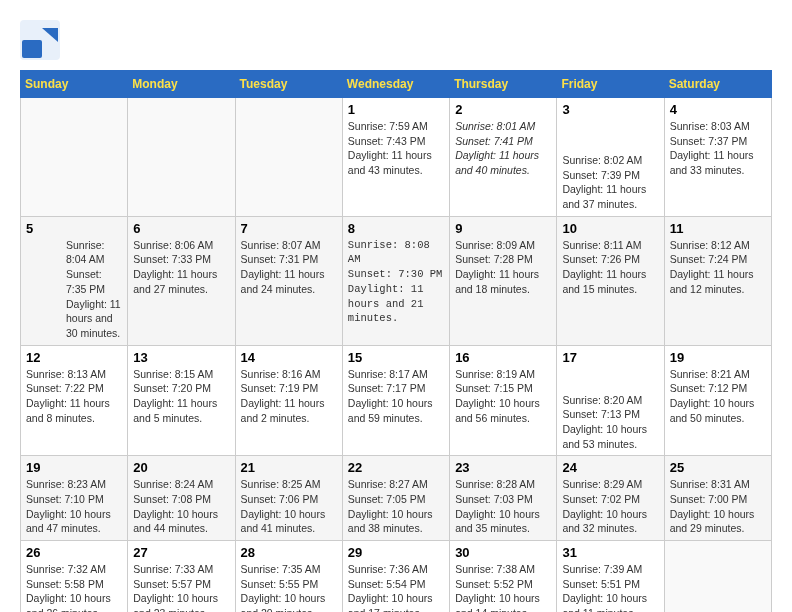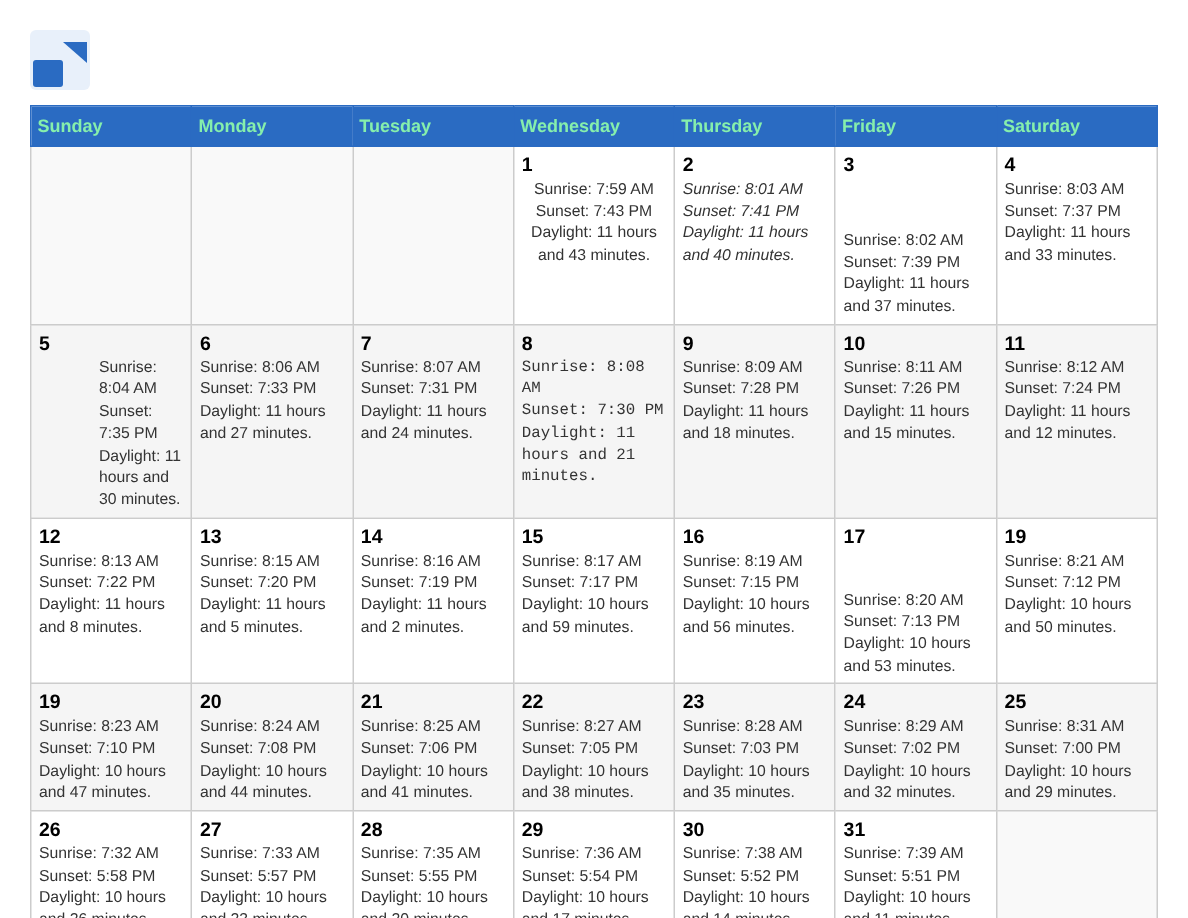--- a/index.html
+++ b/index.html
@@ -39,21 +39,21 @@
     .month-title { font-size: 36px; color: #333; font-weight: normal; }
     .location { font-size: 16px; color: #555; }
 
     table {
       width: 100%;
       border-collapse: collapse;
       font-size: 11px;
     }
     thead th {
       background-color: #2a6bc2;
-      color: #86efac;
+      color: #fde047;
       padding: 6px 4px;
       text-align: left;
       font-size: 12px;
       font-weight: bold;
       border: 1px solid #2a6bc2;
     }
     tbody td {
       border: 1px solid #ccc;
       padding: 4px 5px;
       vertical-align: top;
@@ -116,21 +116,21 @@
         <th>Saturday</th>
       </tr>
   </thead>
   <tbody id="calendar-body">
   <tr>
         <td class="empty"></td>
         <td class="empty"></td>
         <td class="empty"></td>
         <td>
           <span class="day-num">1</span>
-          <div class="day-info" style="white-space: pre-line; text-align: center;">Sunrise: 7:59 AM
+          <div class="day-info" style="white-space: pre-line;">Sunrise: 7:59 AM
 Sunset: 7:43 PM
 Daylight: 11 hours and 43 minutes.</div>
         </td>
         <td>
           <span class="day-num">2</span>
           <div class="day-info" style="white-space: pre-line; font-style: italic;">Sunrise: 8:01 AM
 Sunset: 7:41 PM
 Daylight: 11 hours and 40 minutes.</div>
         </td>
         <td>

